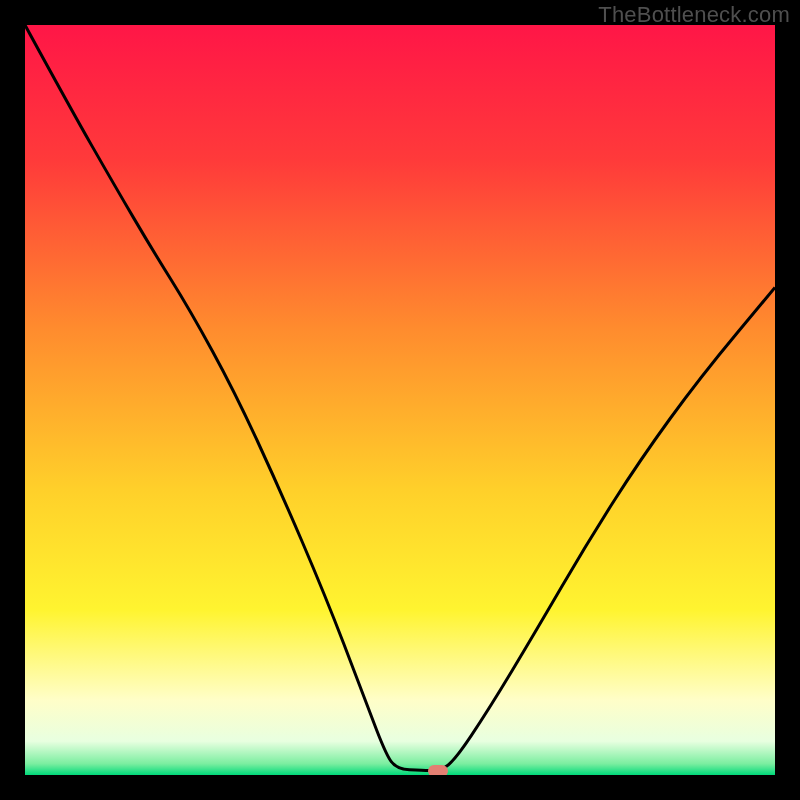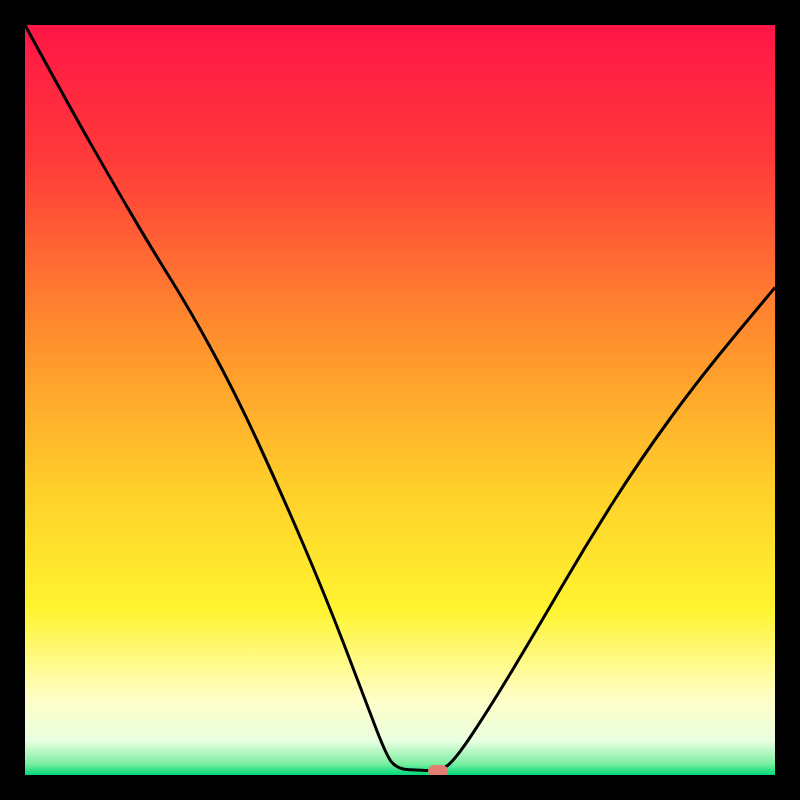--- a/index.html
+++ b/index.html
@@ -47,20 +47,21 @@
     background: #e37f72;
     border-radius: 6px;
     z-index: 5;
   }
 </style>
 </head>
 <body>
 
 <div class="frame">
 
+  <div class="watermark">TheBottleneck.com</div>
 
   <div class="plot">
     <svg viewBox="0 0 750 750" preserveAspectRatio="none">
       <defs>
         <linearGradient id="bg-grad" x1="0" y1="0" x2="0" y2="1">
 
         <stop offset="0.00%" stop-color="#ff1647"></stop>
             <stop offset="18.00%" stop-color="#ff3a3a"></stop>
             <stop offset="40.00%" stop-color="#ff8a2e"></stop>
             <stop offset="62.00%" stop-color="#ffd02a"></stop>

